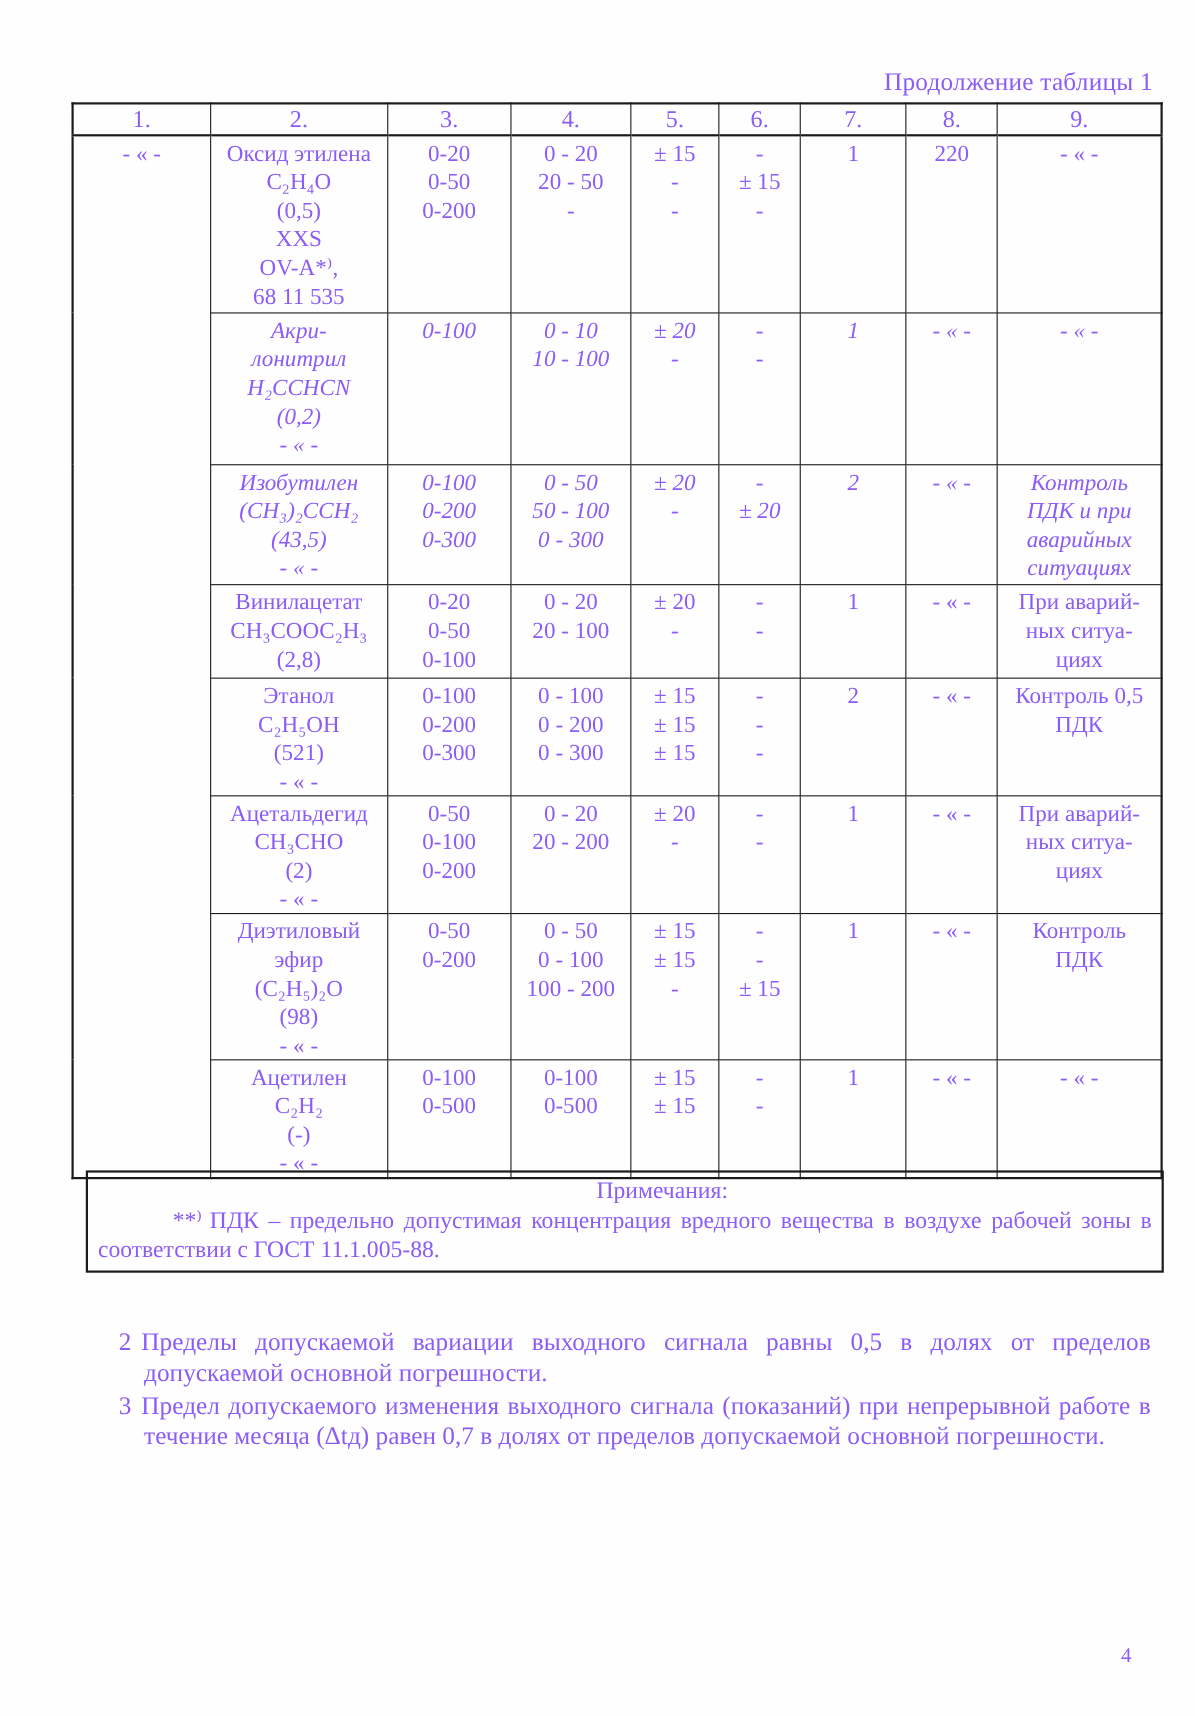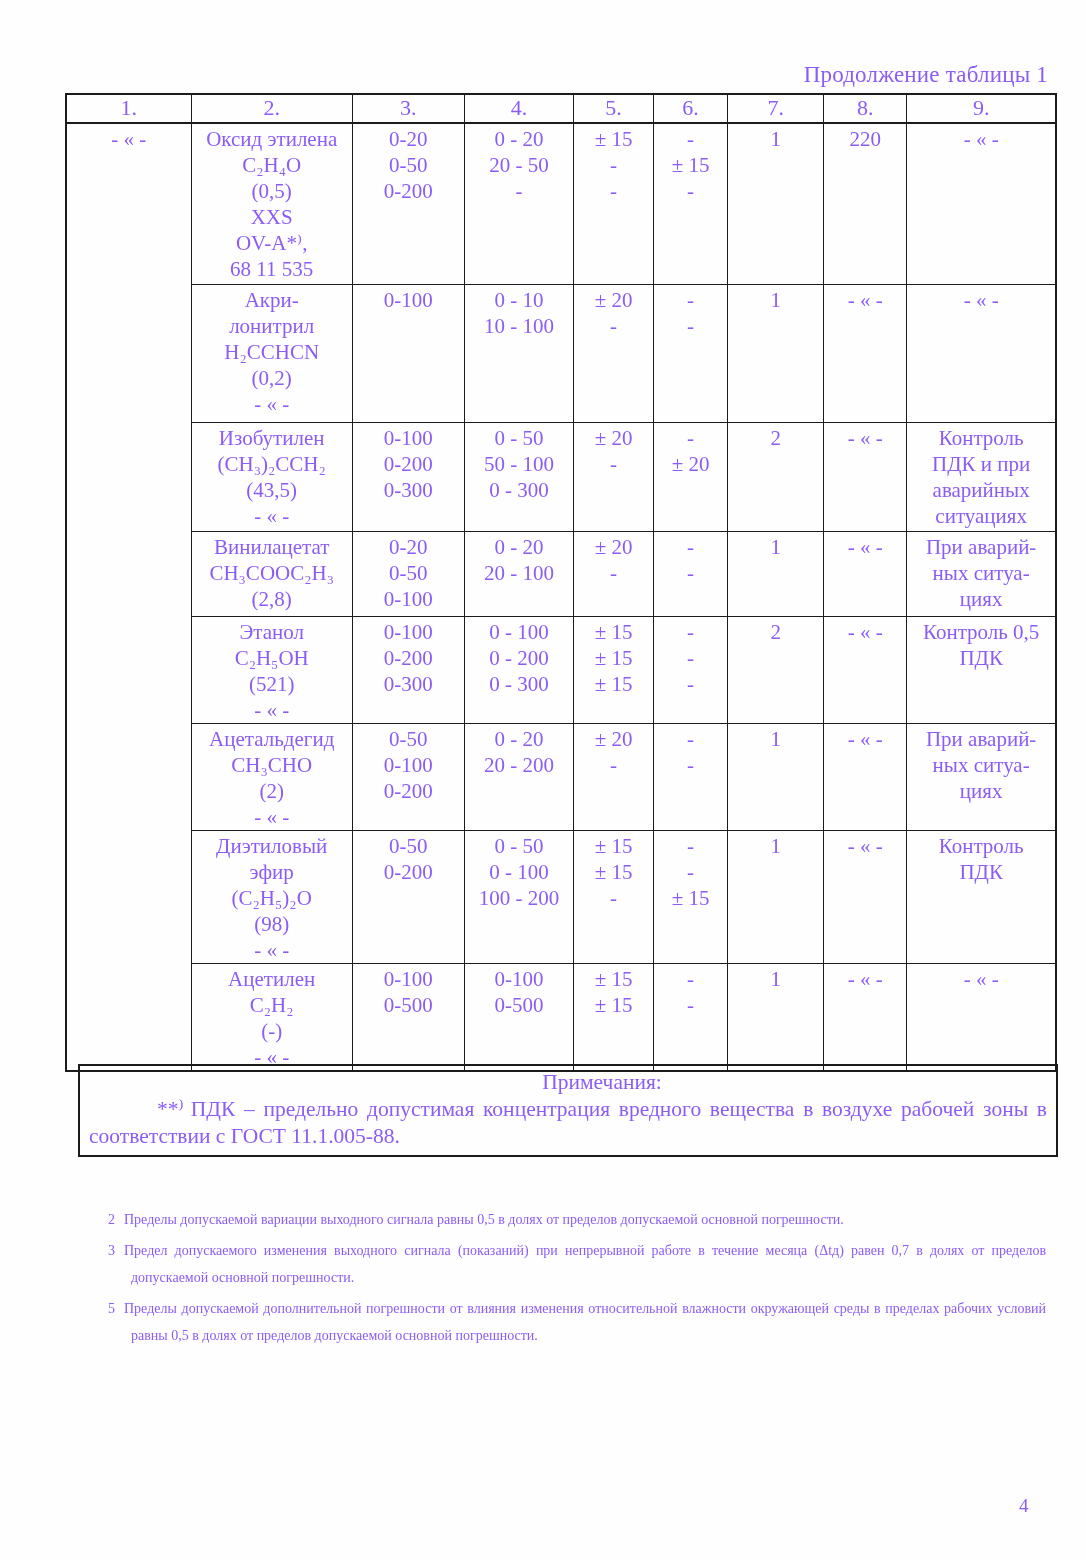--- a/index.html
+++ b/index.html
@@ -24,37 +24,37 @@
     padding:2px 2px 0 2px;
     line-height:26px;
     white-space:pre-line;
     overflow:hidden;
     font-weight:normal;
   }
   .tbl thead th{
     height:26px; line-height:24px; font-size:22px; padding:1px 0 0 0;
     border-bottom:2.5px solid #1b1b1b;
   }
-  tr.r1{height:161px;} tr.r2{height:138px;} tr.r3{height:109px;}
+  tr.r1{height:161px;} tr.r2{height:138px;font-style:italic;} tr.r3{height:109px;font-style:italic;}
   tr.r4{height:85px;font-family:Liberation Serif, serif;}  tr.r5{height:105px;} tr.r6{height:103px;}
   tr.r7{height:133px;} tr.r8{height:105px;}
   .nbox{
     position:absolute; left:78px; top:1064px; width:980px;
     box-sizing:border-box;
     border:2px solid #1b1b1b;
     padding:3px 9px 5px 9px;
     font-size:21.5px; line-height:27px;
     text-align:justify;
   }
   .nb-h{text-indent:68px; text-align:center;}
   .nb-p{text-indent:68px;}
   .mark{padding-right:7px;}
   .fnotes{
     position:absolute; left:108px; top:1206px; width:938px;
-    font-size:14px; line-height:27.5px;
+    font-size:23px; line-height:27.5px;
   }
   .fn{
     text-align:justify;
     text-indent:-23px; padding-left:23px;
     margin-bottom:3px;
   }
   .fnum{padding-right:9px;}
   .pageno{
     position:absolute; left:1019px; top:1495px; font-size:19px;
   }
@@ -259,18 +259,17 @@
   </table>
 
   <div class="nbox">
     <div class="nb-h">Примечания:</div>
     <div class="nb-p"><span class="mark">**⁾</span><span>ПДК – предельно допустимая концентрация вредного вещества в воздухе рабочей зоны в соответствии с ГОСТ 11.1.005-88.</span></div>
   </div>
 
   <div class="fnotes">
     <div class="fn"><span class="fnum">2</span><span>Пределы допускаемой вариации выходного сигнала равны 0,5 в долях от пределов допускаемой основной погрешности.</span></div>
     <div class="fn"><span class="fnum">3</span><span>Предел допускаемого изменения выходного сигнала (показаний) при непрерывной работе в течение месяца (Δtд) равен 0,7 в долях от пределов допускаемой основной погрешности.</span></div>
-    <div class="fn"><span class="fnum">5</span><span>Пределы допускаемой дополнительной погрешности от влияния изменения относительной влажности окружающей среды в пределах рабочих условий равны 0,5 в долях от пределов допускаемой основной погрешности.</span></div>
   </div>
 
   <div class="pageno">4</div>
 
 </div>
 
 </body></html>

